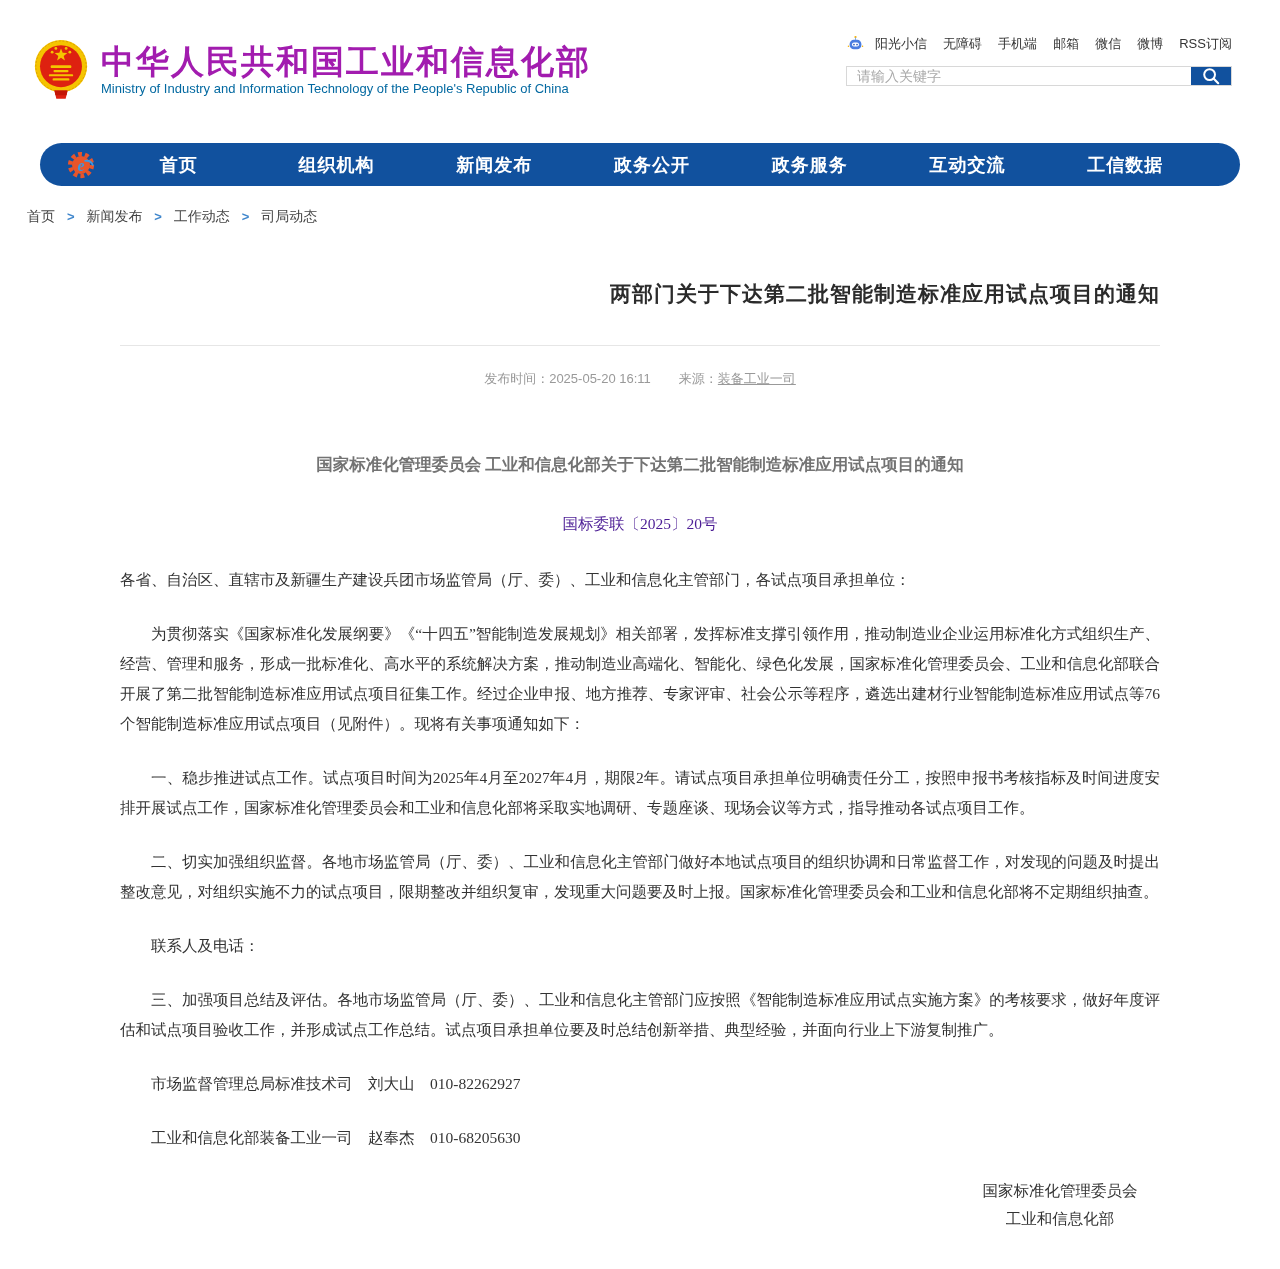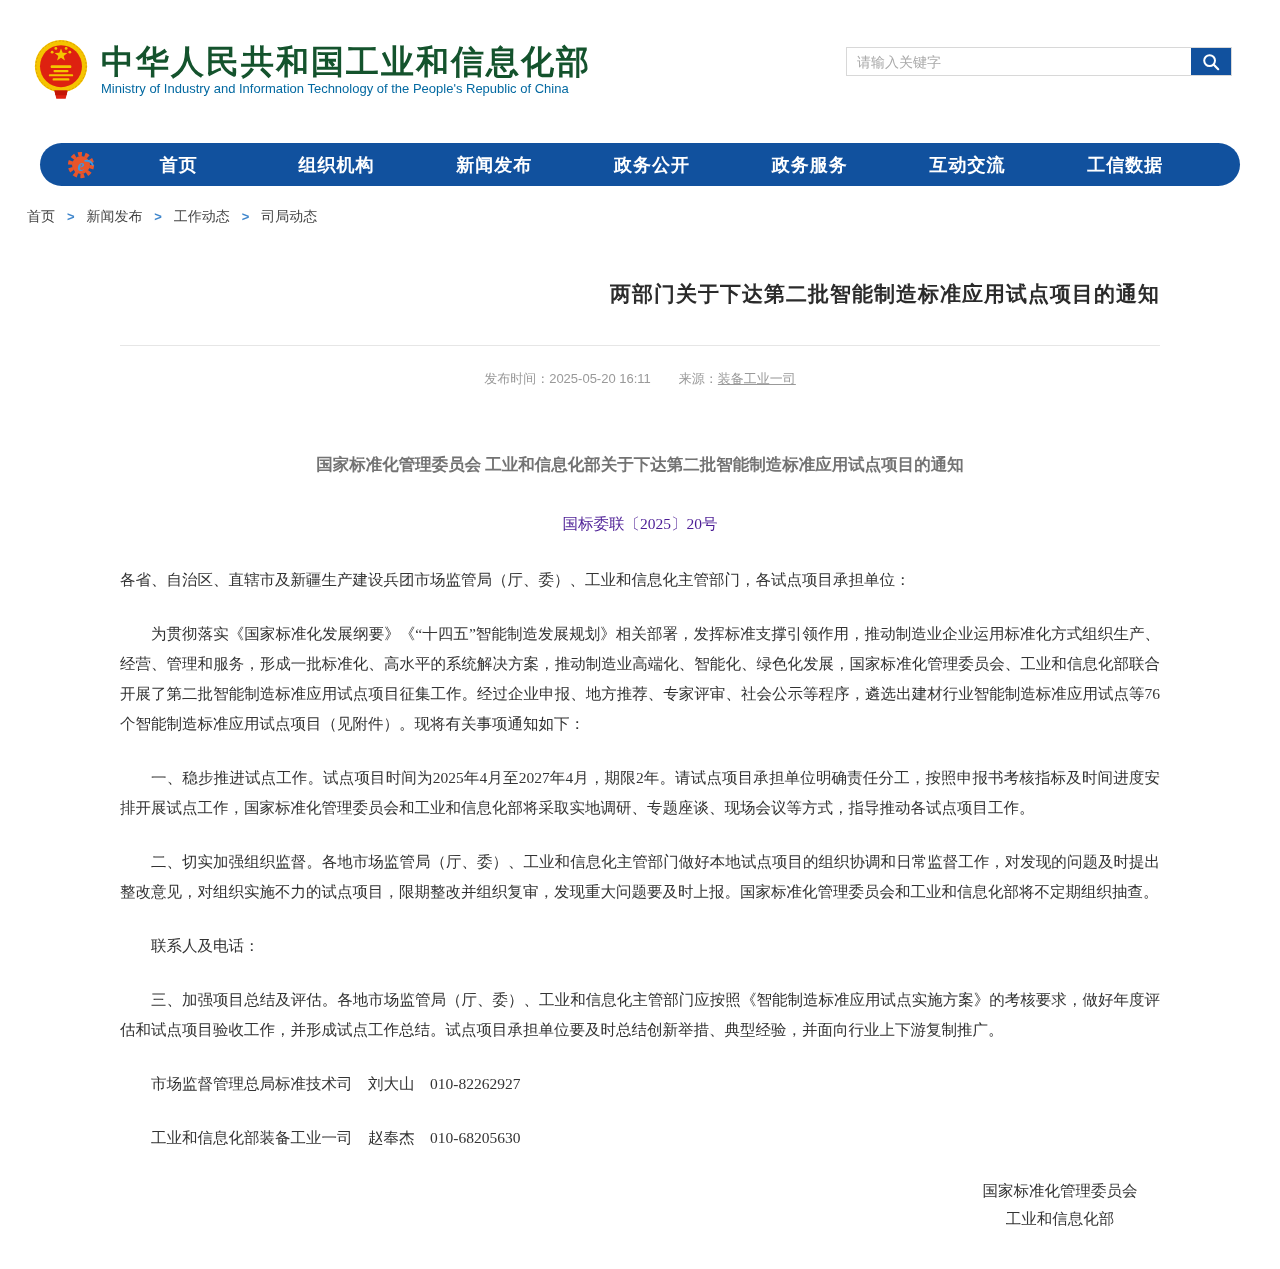--- a/index.html
+++ b/index.html
@@ -11,29 +11,29 @@
     font-family: "Liberation Sans", sans-serif;
     color: #333;
   }
   a { text-decoration: none; color: inherit; cursor: pointer; }
 
   
   .masthead { position: relative; height: 143px; background: #fff; }
   .brand { position: absolute; left: 33px; top: 36px; display: flex; align-items: center; gap: 12px; }
   .emblem svg { width: 56px; height: 66px; display: block; }
   .brand-text .site-title {
-    font-size: 33px; font-weight: bold; color: #14532d; letter-spacing: 2px; line-height: 1.2;
+    font-size: 33px; font-weight: bold; color: #a21caf; letter-spacing: 2px; line-height: 1.2;
   }
   .brand-text .site-subtitle { font-size: 13px; color: #0369a1; }
 
   .header-right { position: absolute; right: 48px; top: 34px; width: 386px; }
   .utility-links { display: flex; align-items: center; justify-content: space-between; font-size: 13px; color: #333; white-space: nowrap; }
   .utility-links .robot { display: inline-flex; margin-right: -6px; }
   .utility-links .robot svg { width: 19px; height: 19px; }
-  .search-bar { margin-top: 13px; display: flex; border: 1px solid #d8d8d8; height: 29px; background: #fff; gap: 19px; }
+  .search-bar { margin-top: 13px; display: flex; border: 1px solid #d8d8d8; height: 20px; background: #fff; gap: 19px; }
   .search-bar input {
     flex: 1; border: none; outline: none; padding: 0 10px; font-size: 14px; color: #333;
     font-family: "Liberation Sans", sans-serif;
   }
   .search-bar input::placeholder { color: #a9a9a9; }
   .search-bar button {
     width: 40px; border: none; background: #11519e; cursor: pointer;
     display: flex; align-items: center; justify-content: center;
   }
   .search-bar button svg { width: 20px; height: 20px; }
@@ -101,20 +101,41 @@
         <path d="M23 56 L37 56 L36 61 L24 61 Z" fill="#c21606"></path>
       </svg>
     </span>
     <div class="brand-text">
       <div class="site-title">中华人民共和国工业和信息化部</div>
       <div class="site-subtitle">Ministry of Industry and Information Technology of the People's Republic of China</div>
     </div>
   </div>
 
   <div class="header-right">
+    <div class="utility-links">
+      <span class="robot">
+        <svg viewBox="0 0 20 20" aria-hidden="true">
+          <circle cx="10" cy="3.2" r="1.2" fill="#f5b000"></circle>
+          <rect x="9.5" y="3.8" width="1" height="2.4" fill="#7aa7e8"></rect>
+          <rect x="3.8" y="6" width="12.4" height="10" rx="4.5" fill="#4a7de0"></rect>
+          <rect x="6.3" y="9" width="7.4" height="4.2" rx="2.1" fill="#fff"></rect>
+          <circle cx="8.4" cy="11.1" r=".9" fill="#2b5bc0"></circle>
+          <circle cx="11.6" cy="11.1" r=".9" fill="#2b5bc0"></circle>
+          <circle cx="2.6" cy="13" r=".8" fill="#f5b000"></circle>
+          <circle cx="17.4" cy="13" r=".8" fill="#f5b000"></circle>
+        </svg>
+      </span>
+      <a>阳光小信</a>
+      <a>无障碍</a>
+      <a>手机端</a>
+      <a>邮箱</a>
+      <a>微信</a>
+      <a>微博</a>
+      <a>RSS订阅</a>
+    </div>
     <div class="search-bar">
       <input type="text" placeholder="请输入关键字" style="">
       <button aria-label="search">
         <svg viewBox="0 0 20 20" aria-hidden="true">
           <circle cx="8.6" cy="8.6" r="5.4" fill="none" stroke="#fff" stroke-width="2"></circle>
           <line x1="12.8" y1="12.8" x2="17.2" y2="17.2" stroke="#fff" stroke-width="2.2" stroke-linecap="round"></line>
         </svg>
       </button>
     </div>
   </div>

